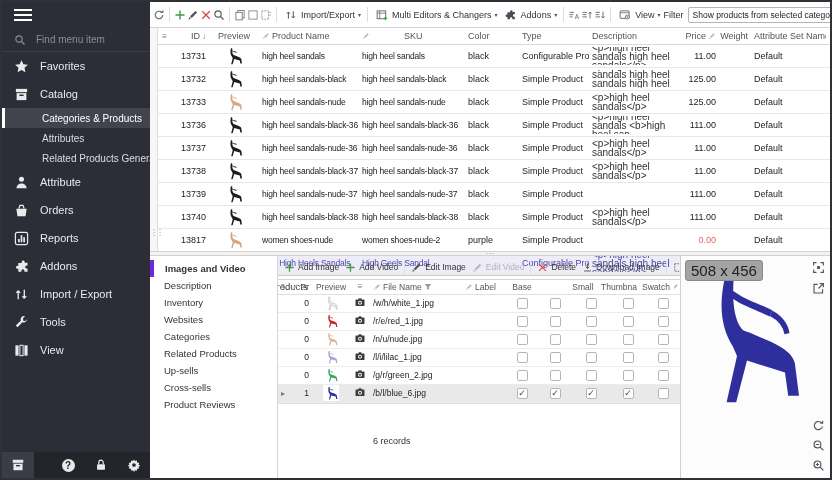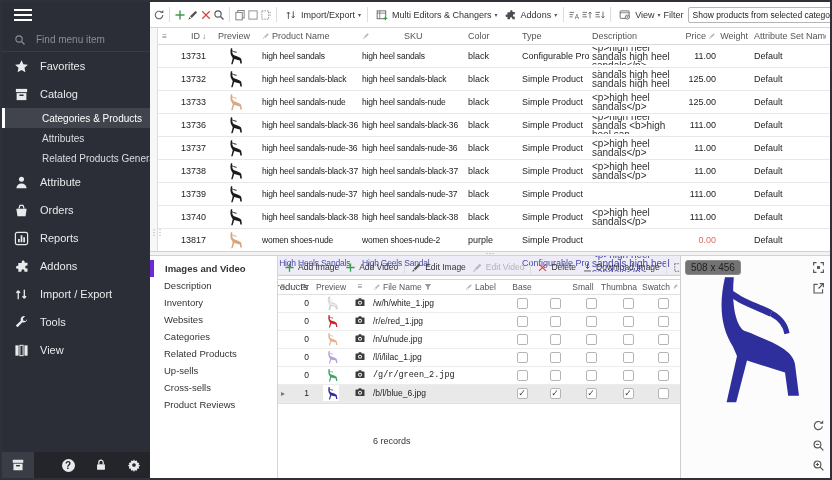--- a/index.html
+++ b/index.html
@@ -63,21 +63,21 @@
   .itb .ic svg{width:11px;height:11px;}
   .itb .sep{height:13px;margin:0 2px;}
   .disabled{color:#b3b3b3;}
   .ihead{height:15px;flex:none;display:flex;align-items:center;font-size:8.5px;color:#555;border-bottom:1px solid #e0e0e0;}
   .irow{height:18px;flex:none;display:flex;align-items:center;font-size:8.5px;border-bottom:1px solid #ececec;color:#222;cursor:pointer;}
   .irow.sel{background:#e9e9e9;}
   .cb{width:11px;height:11px;border:1px solid #b5b5b5;border-radius:2px;background:#fff;display:flex;align-items:center;justify-content:center;font-size:9px;color:#444;cursor:pointer;}
   .istatus{flex:1;display:flex;align-items:center;padding-left:95px;font-size:9px;color:#333;border-top:1px solid #e0e0e0;}
   
   .pv{width:150px;flex:none;border-left:1px solid #cfcfcf;position:relative;background:#fcfcfc;overflow:hidden;}
-  .pv-badge{position:absolute;top:4px;left:4px;border:1px solid #8a8a8a;border-radius:3px;padding:1px 5px;font-size:10px;background:#737373;color:#222;z-index:2;}
+  .pv-badge{position:absolute;top:4px;left:4px;border:1px solid #8a8a8a;border-radius:3px;padding:1px 5px;font-size:15px;background:#a3a3a3;color:#222;z-index:2;}
   .pv-icons-tr{position:absolute;top:5px;right:5px;display:flex;flex-direction:column;gap:8px;z-index:2;}
   .pv-icons-br{position:absolute;bottom:6px;right:5px;display:flex;flex-direction:column;gap:7px;z-index:2;}
   .pv .ic{cursor:pointer;}
   .pv .ic svg{width:13px;height:13px;}
   .pv-img{position:absolute;left:4px;top:12px;color:#2e2f9d;}
   .mini-pen svg{width:8px;height:8px;}
   .mini{font-size:8px;color:#777;}
 </style>
 </head>
 <body>
@@ -909,21 +909,21 @@
               </div>
               <div class="gc c" style="width: 20px;">
                 <span class="ic" style="width: 12px;">
                   <svg viewBox="0 0 16 16">
                     <path d="M5.6 3.2l.9-1.4h3l.9 1.4h2.8c.5 0 .8.3.8.8v7.2c0 .5-.3.8-.8.8H2.8c-.5 0-.8-.3-.8-.8V4c0-.5.3-.8.8-.8z" fill="#3c3c3c"></path>
                     <circle cx="8" cy="7.6" r="2.6" fill="#fff"></circle>
                     <circle cx="8" cy="7.6" r="1.4" fill="#3c3c3c"></circle>
                   </svg>
                 </span>
               </div>
-              <div class="gc" style="width: 92px; font-family: Liberation Mono, monospace;">/g/r/green_2.jpg</div>
+              <div class="gc" style="width: 92px;">/g/r/green_2.jpg</div>
               <div class="gc" style="width: 44px;"></div>
               <div class="gc c" style="width: 32px;">
                 <span class="cb"></span>
               </div>
               <div class="gc c" style="width: 34px;">
                 <span class="cb"></span>
               </div>
               <div class="gc c" style="width: 38px;">
                 <span class="cb"></span>
               </div>

